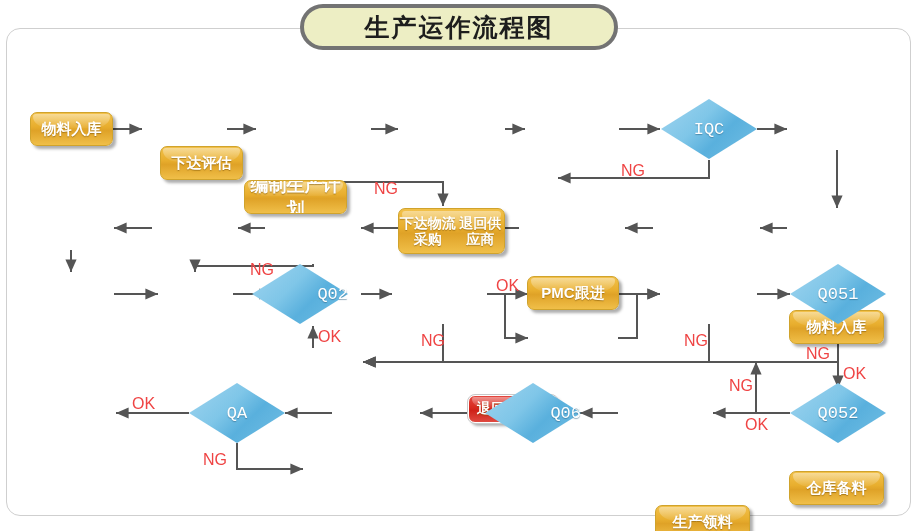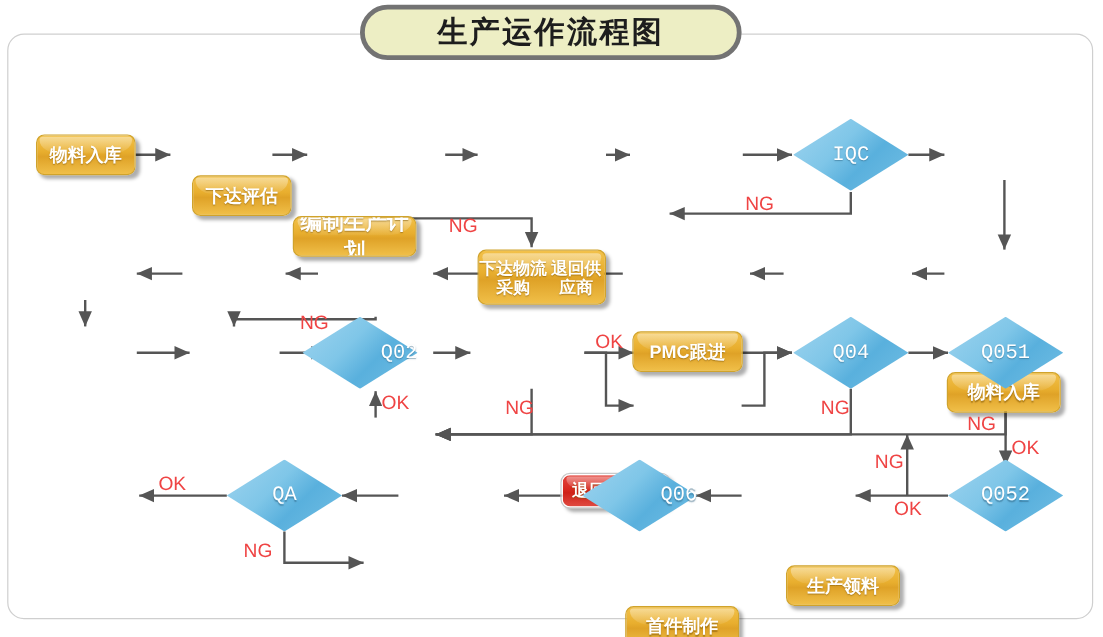--- a/index.html
+++ b/index.html
@@ -164,40 +164,39 @@
   </div>
 
   <div class="node box" style="left:789px;top:112px;width:95px;height:34px;font-size:15px;">
     <span>物料入库</span>
   </div>
 
   <div class="node box red" style="left:468px;top:163px;width:90px;height:28px;font-size:14px;">
     <span>退回供应商</span>
   </div>
 
+  <div class="node box" style="left:789px;top:211px;width:95px;height:34px;font-size:15px;">
+    <span>仓库备料</span>
+  </div>
 
   <div class="node box" style="left:655px;top:211px;width:95px;height:34px;font-size:15px;text-align:center;">
     <span>生产领料</span>
   </div>
 
   <div class="node box" style="left:521px;top:211px;width:95px;height:34px;font-size:15px;">
     <span>首件制作</span>
   </div>
 
 
   <div class="node diamond" style="left:252px;top:264px;width:96px;height:60px;justify-content:flex-end;">
     <div class="dshape"></div>
     <span>Q02</span>
   </div>
 
 
-  <div class="node diamond" style="left:661px;top:264px;width:96px;height:60px;">
-    <div class="dshape"></div>
-    <span>Q04</span>
-  </div>
 
   <div class="node diamond" style="left:790px;top:264px;width:96px;height:60px;">
     <div class="dshape"></div>
     <span>Q051</span>
   </div>
 
   <div class="node diamond" style="left:790px;top:383px;width:96px;height:60px;">
     <div class="dshape"></div>
     <span>Q052</span>
   </div>

